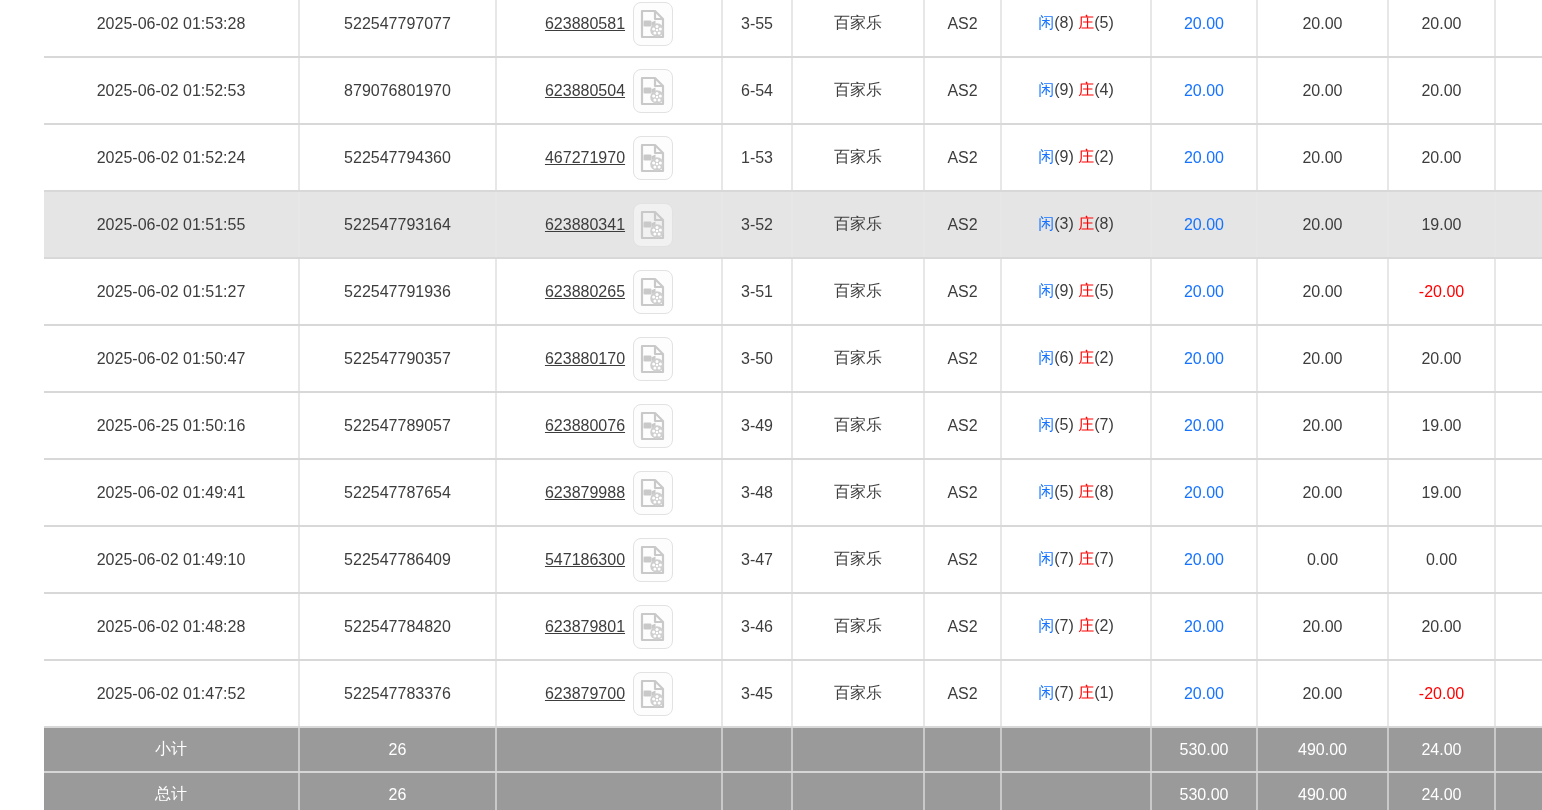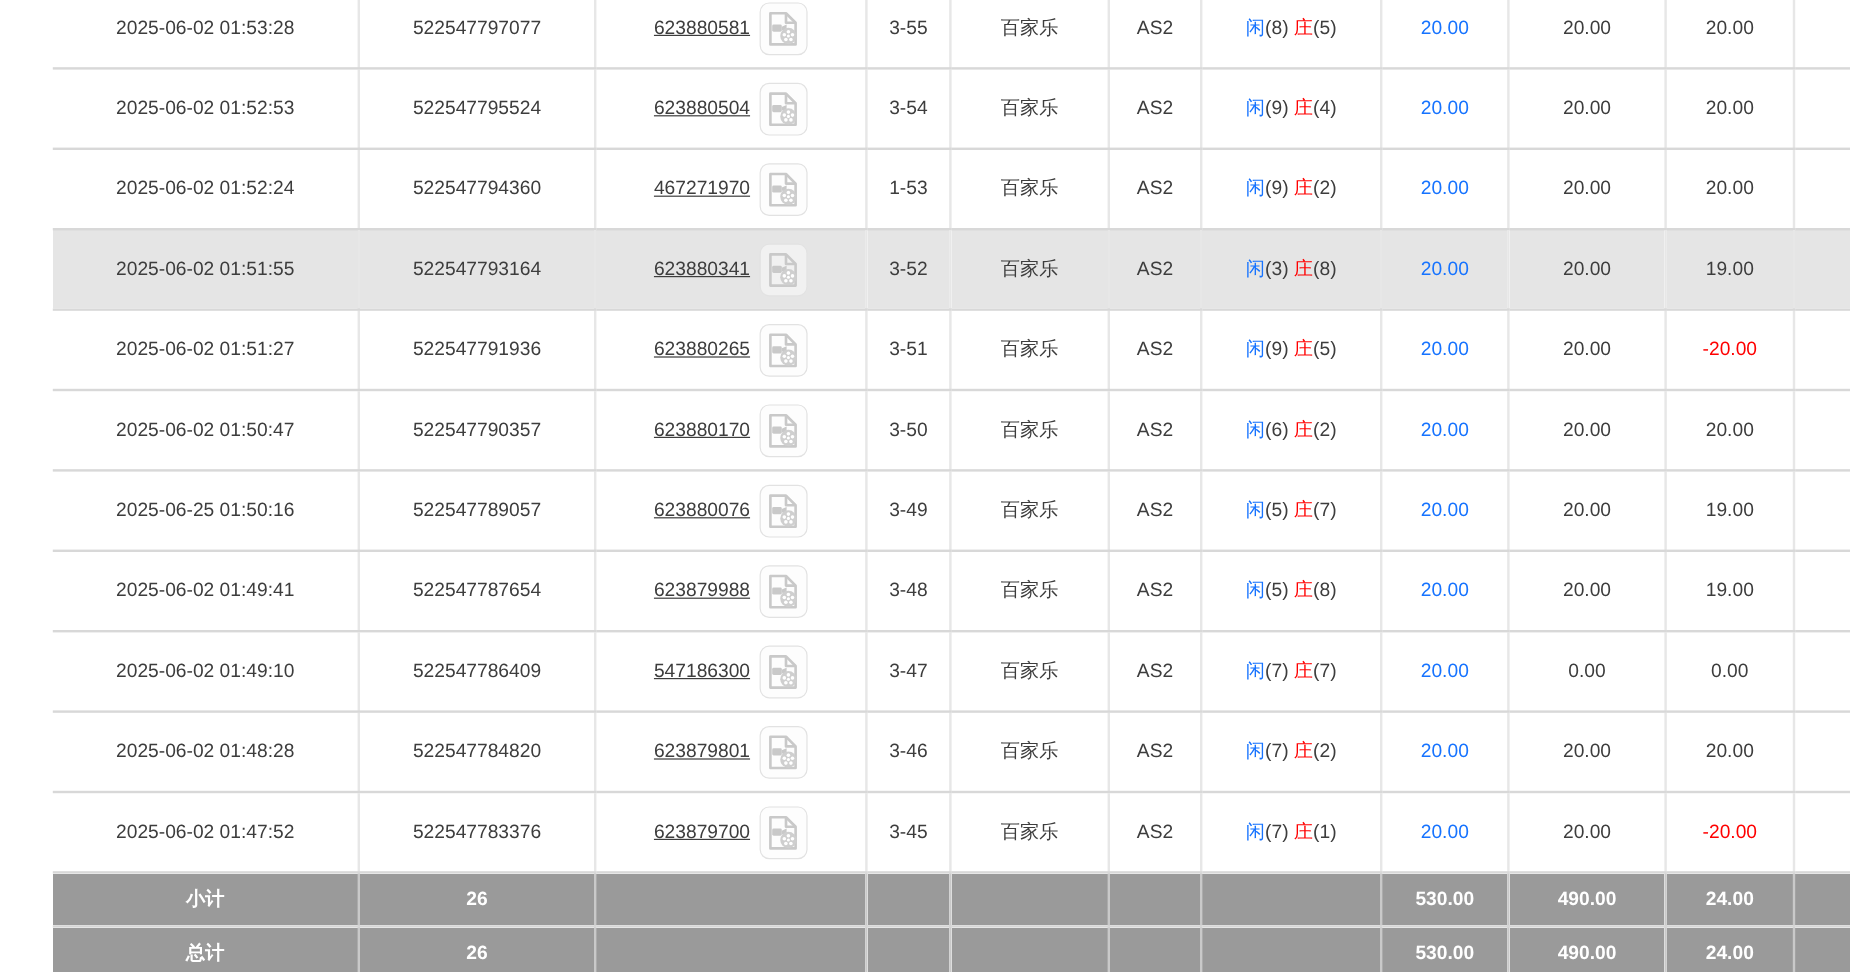--- a/index.html
+++ b/index.html
@@ -11,21 +11,21 @@
      border-bottom:2px solid #d8d8d8;border-right:2px solid #e7e7e7;background:#fff;}
   td:last-child{border-right:none;}
   tr.hl td{background:#e5e5e5;}
   .blue{color:#1673ff;}
   .red{color:#ff0000;}
   .betlink{color:#1673ff;cursor:pointer;}
   .game-no{vertical-align:middle;text-decoration:underline;}
   .replay-btn{display:inline-flex;align-items:center;justify-content:center;
      width:40px;height:44px;margin-left:8px;padding:0;vertical-align:middle;
      border:1px solid #e2e2e2;border-radius:8px;background:rgba(252,252,252,0.55);cursor:pointer;}
-  tr.summary td{height:43px;background:#9a9a9a;color:#fff;font-weight:bold;
+  tr.summary td{height:43px;background:#9a9a9a;color:#fff;font-weight:normal;
      border-right:2px solid #c9c9c9;border-bottom:2px solid #d6d6d6;}
   tr.summary td:last-child{border-right:none;}
   #scroll-thumb{position:absolute;right:0;top:259px;width:9px;height:206px;
      border-radius:5px 0 0 5px;
      background:linear-gradient(to right,rgba(160,160,160,0) 0%,rgba(130,130,130,0.38) 100%);}
 </style>
 </head>
 <body>
 
 <div id="app">
@@ -66,37 +66,37 @@
           <td>百家乐</td>
           <td>AS2</td>
           <td><span class="blue">闲</span><span>(8) </span><span class="red">庄</span><span>(5)</span></td>
           <td class="betlink">20.00</td>
           <td>20.00</td>
           <td>20.00</td>
           <td></td>
         </tr>
         <tr>
           <td>2025-06-02 01:52:53</td>
-          <td>522547795524</td>
+          <td>879076801970</td>
           <td><span class="game-no">623880504</span><button class="replay-btn">
               <svg width="26" height="30" viewBox="0 0 26 30">
                 <path d="M2 2 h13 l8 8 v18 H2 Z" fill="none" stroke="#c9c9c9" stroke-width="2.2" stroke-linejoin="round"></path>
                 <path d="M15 2 v8 h8" fill="none" stroke="#c9c9c9" stroke-width="2.2" stroke-linejoin="round"></path>
                 <rect x="3.5" y="11.5" width="8" height="6" rx="1.2" fill="#c9c9c9"></rect>
                 <path d="M11.5 13.2 L15.5 11.5 v6 L11.5 15.8 Z" fill="#c9c9c9"></path>
                 <circle cx="17" cy="21" r="6.8" fill="#cfcfcf"></circle>
                 <circle cx="17" cy="21" r="1.3" fill="#fff"></circle>
                 <circle cx="17" cy="17.4" r="1.5" fill="#fff"></circle>
                 <circle cx="13.6" cy="19.9" r="1.5" fill="#fff"></circle>
                 <circle cx="14.9" cy="23.9" r="1.5" fill="#fff"></circle>
                 <circle cx="19.1" cy="23.9" r="1.5" fill="#fff"></circle>
                 <circle cx="20.4" cy="19.9" r="1.5" fill="#fff"></circle>
               </svg>
             </button></td>
-          <td>3-54</td>
+          <td>6-54</td>
           <td>百家乐</td>
           <td>AS2</td>
           <td><span class="blue">闲</span><span>(9) </span><span class="red">庄</span><span>(4)</span></td>
           <td class="betlink">20.00</td>
           <td>20.00</td>
           <td>20.00</td>
           <td></td>
         </tr>
         <tr>
           <td>2025-06-02 01:52:24</td>

